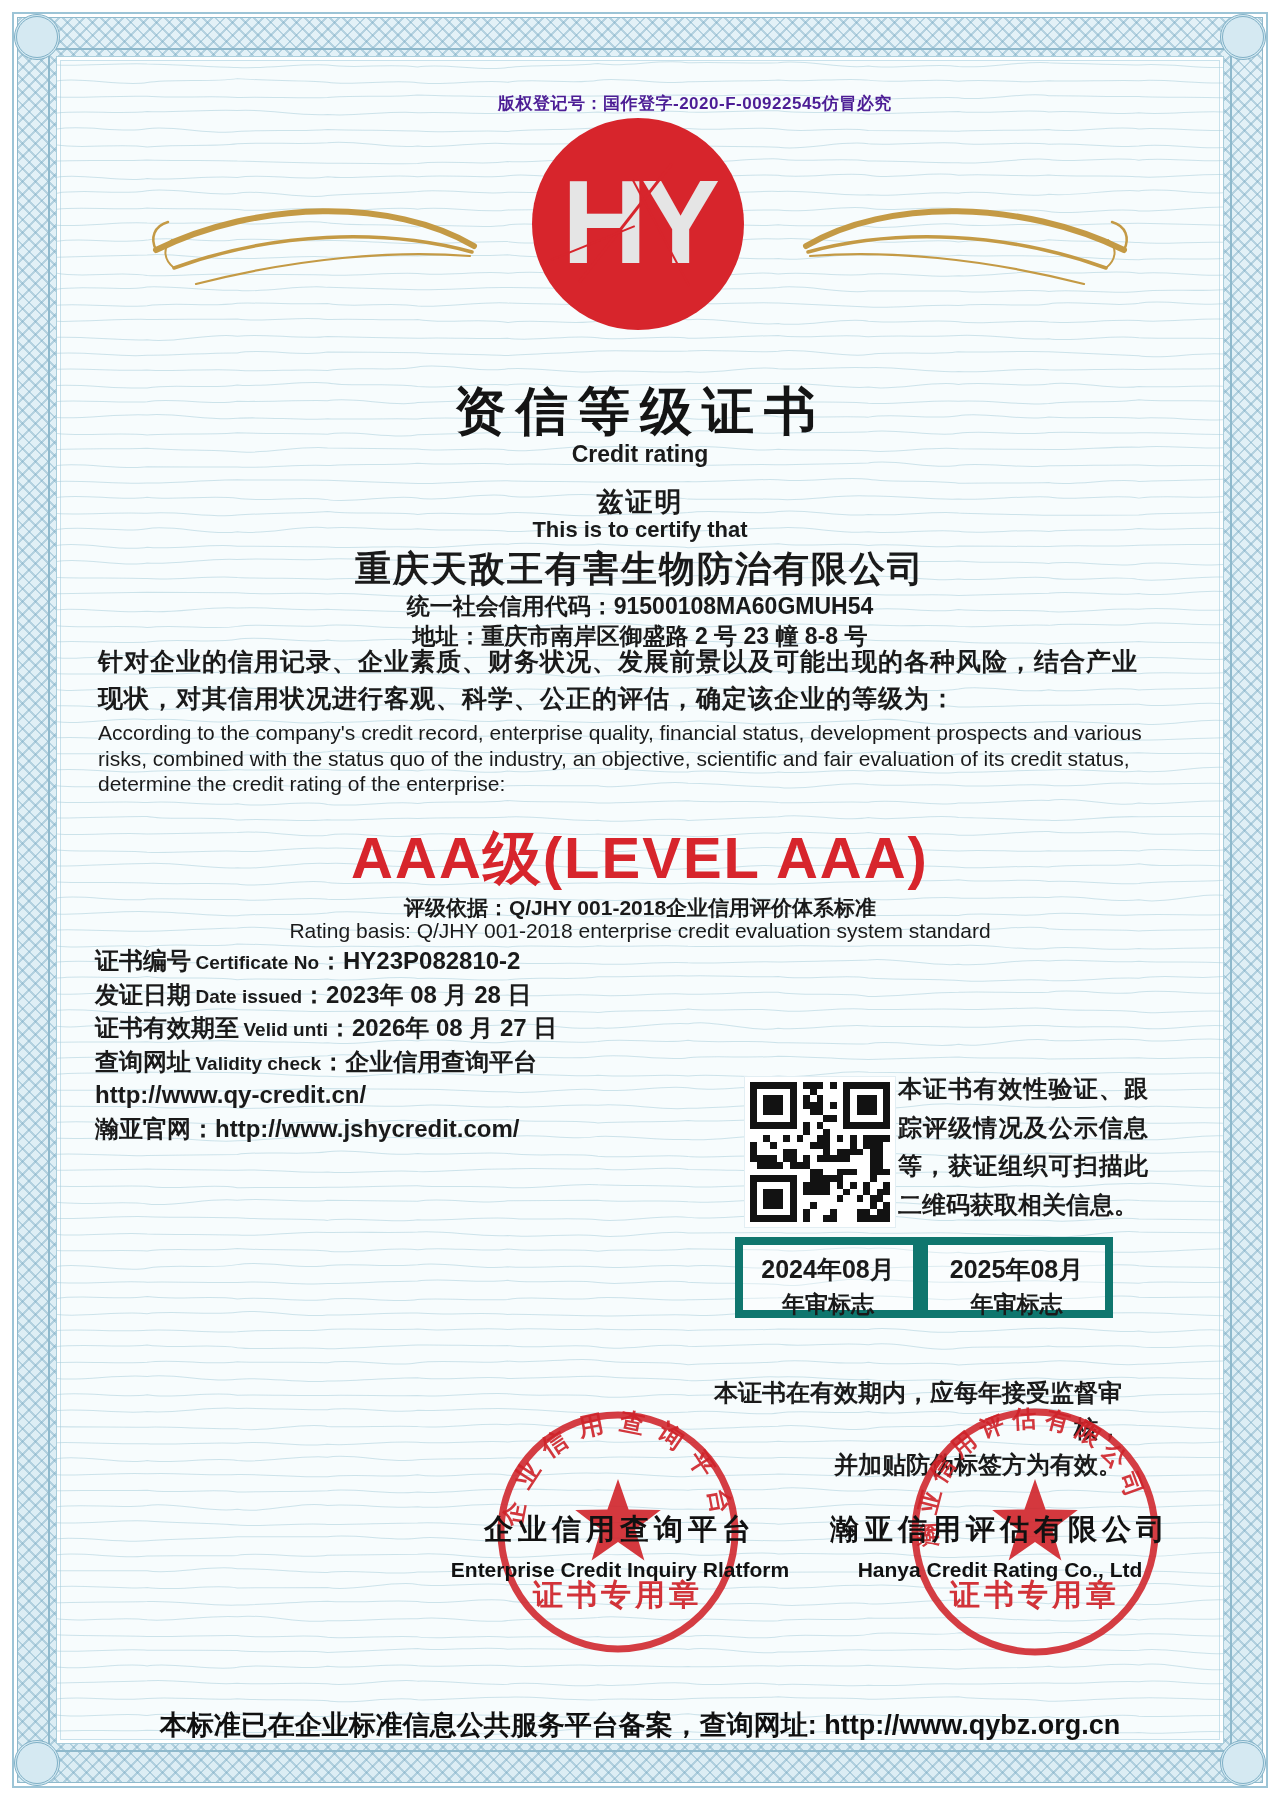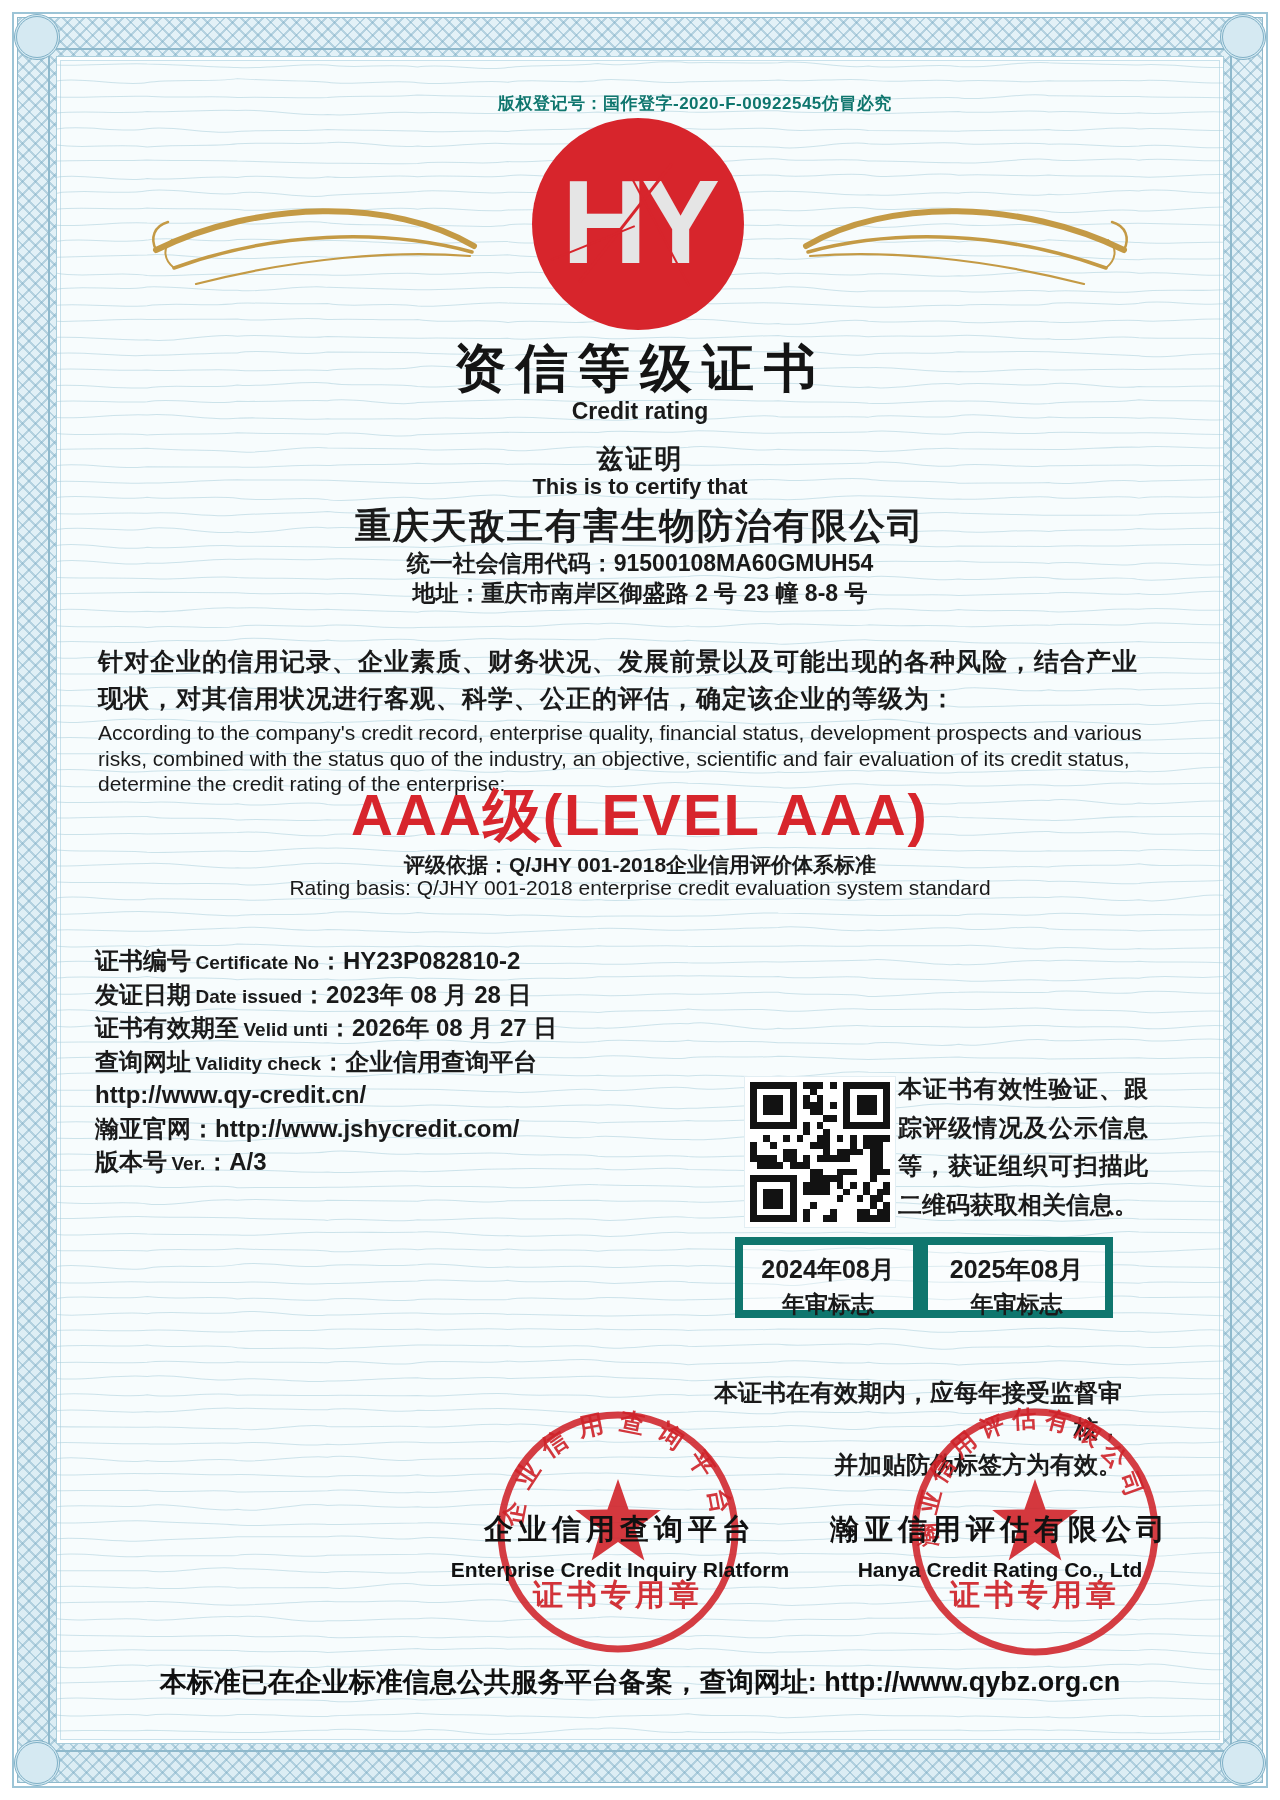--- a/index.html
+++ b/index.html
@@ -18,23 +18,23 @@
       linear-gradient(#e3f1f7,#dcedf4);
   }
   .frame-band2{position:absolute;inset:48px;border:2px solid #8fb9cc;}
   .paper{
     position:absolute;inset:56px;background:#f7fcfd;border:1px solid #a9cddb;
     box-shadow:inset 0 0 0 3px #ffffff, inset 0 0 0 4px #c9e2ec;overflow:hidden;
   }
   .corner{position:absolute;width:46px;height:46px;border-radius:50%;border:3px double #7fb0c6;background:#d5e9f2;}
   #waves{position:absolute;inset:0;width:100%;height:100%;}
   .abs{position:absolute;}
-  .ctr{left:0;width:100%;text-align:center;}
+  .ctr{left:0;width:100%;text-align:center;margin-top:43px;}
   
-  .copyright{top:92px;left:498px;font-size:17px;font-weight:600;color:#0f766e;letter-spacing:.5px;}
+  .copyright{top:92px;left:498px;font-size:17px;font-weight:600;color:#4c1d95;letter-spacing:.5px;}
   .logo-circle{
     top:118px;left:532px;width:212px;height:212px;border-radius:50%;
     background:#d7252c;display:flex;align-items:center;justify-content:center;overflow:hidden;
   }
   .logo-mono{color:#e5e5e5;font-size:118px;font-weight:900;letter-spacing:-6px;line-height:1;transform:translateY(-2px);}
   .crack{position:absolute;background:#d7252c;}
   .crack.c1{width:3px;height:150px;left:92px;top:30px;transform:rotate(38deg);}
   .crack.c2{width:2px;height:120px;left:128px;top:55px;transform:rotate(-28deg);}
   .crack.c3{width:2px;height:90px;left:60px;top:80px;transform:rotate(68deg);}
   .flourish{top:188px;width:330px;height:115px;}
@@ -266,24 +266,20 @@
     </div>
     <div class="d-row">
       <span class="d-zh">查询网址</span>
       <span class="d-en">Validity check</span><span class="d-sep">：</span><span class="d-val">企业信用查询平台</span>
     </div>
     <div class="d-row">
       <span class="d-val">http://www.qy-credit.cn/</span>
     </div>
     <div class="d-row">
       <span class="d-zh">瀚亚官网</span><span class="d-sep">：</span><span class="d-val">http://www.jshycredit.com/</span>
-    </div>
-    <div class="d-row">
-      <span class="d-zh">版本号</span>
-      <span class="d-en">Ver.</span><span class="d-sep">：</span><span class="d-val">A/3</span>
     </div>
   </div>
 
   <div class="abs qr-box">
     <svg id="qr-svg" viewBox="0 0 21 21" fill="#121212" shape-rendering="crispEdges">
         <rect x="0" y="0" width="1" height="1"></rect>
         <rect x="1" y="0" width="1" height="1"></rect>
         <rect x="2" y="0" width="1" height="1"></rect>
         <rect x="3" y="0" width="1" height="1"></rect>
         <rect x="4" y="0" width="1" height="1"></rect>

